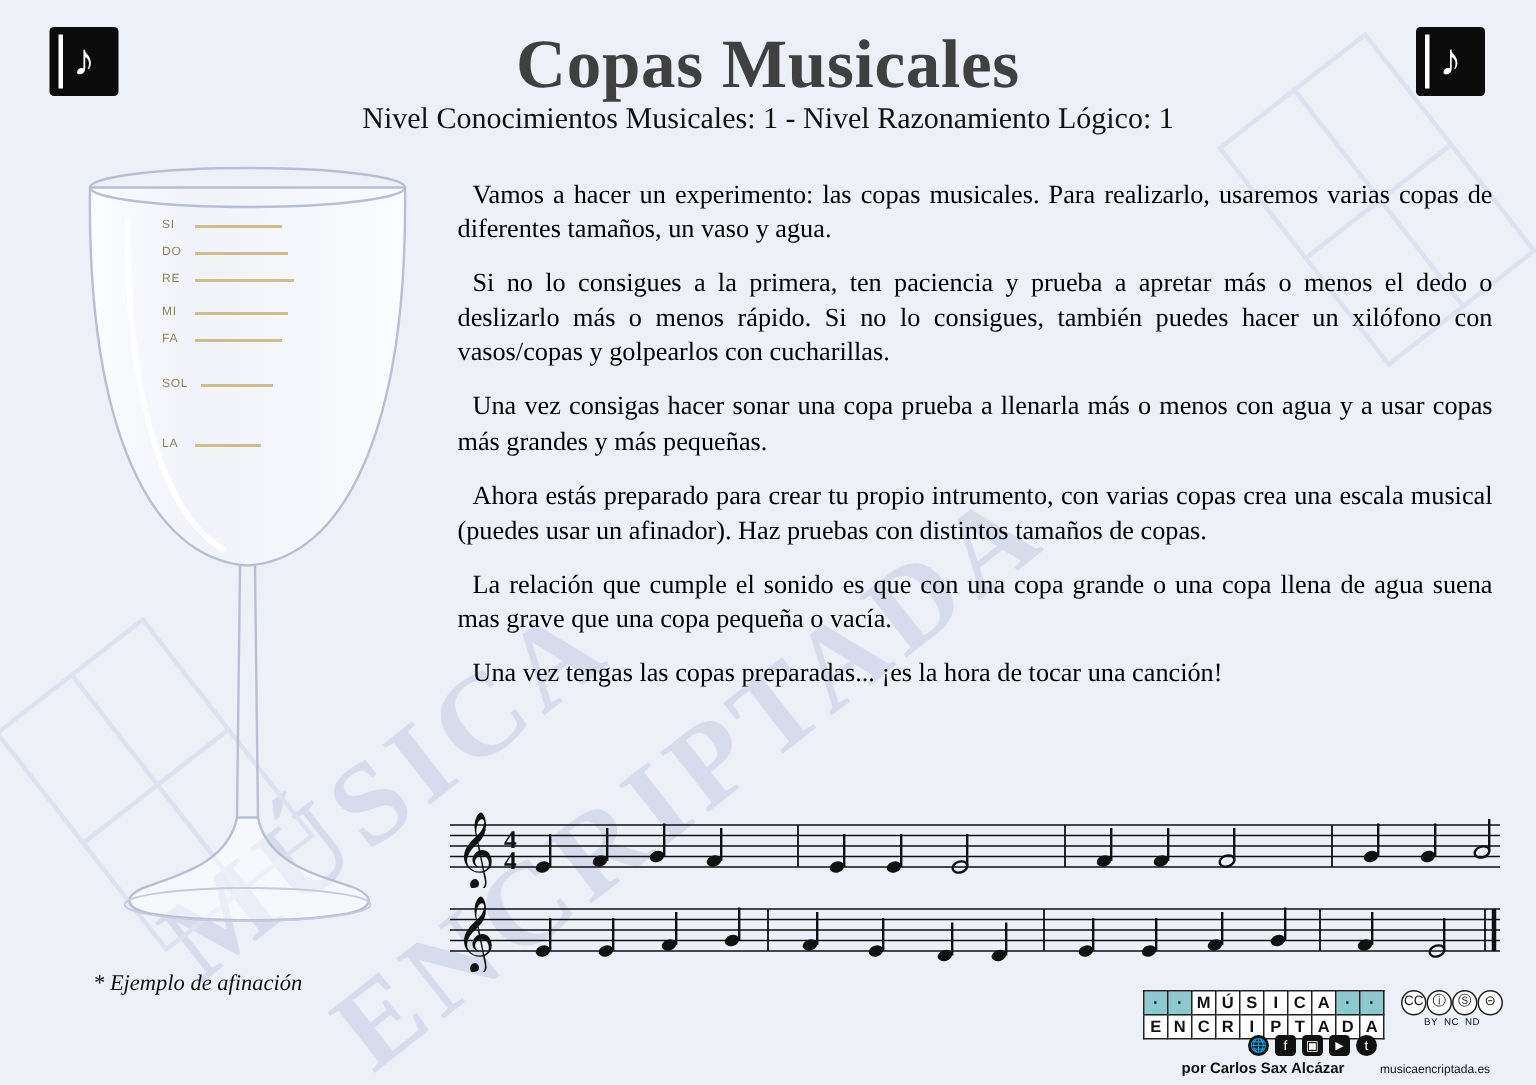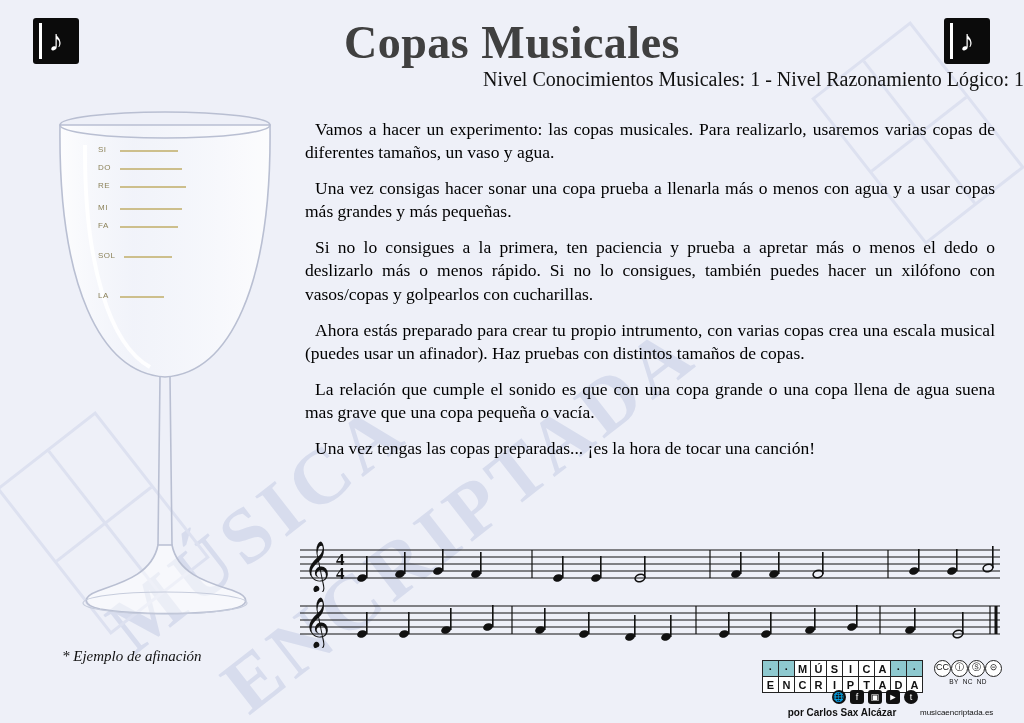--- a/index.html
+++ b/index.html
@@ -88,36 +88,36 @@
     left: 0; top: 16px; width: 1024px;
     text-align: center;
     font-size: 46px;
     font-weight: bold;
     letter-spacing: 0.5px;
     color: #404040;
   }
   .subtitle {
     position: absolute;
     left: 0; top: 68px; width: 1024px;
-    text-align: right;
+    text-align: center;
     font-size: 20px;
     color: #111;
   }
 
   
   .glass-wrap {
     position: absolute;
     left: 40px; top: 105px;
     width: 250px; height: 540px;
   }
   .glass-svg { display: block; }
 
   .tuning-marks {
     position: absolute;
-    left: 58px;
+    left: 68px;
     top: 40px;
     width: 130px;
   }
   .tune-row {
     position: relative;
     height: 18px;
   }
   .tune-label {
     position: absolute;
     left: 0; top: 0;
@@ -321,22 +321,22 @@
         <span class="tune-label">LA</span>
         <span class="tune-line" style="width:44px"></span>
       </div>
     </div>
   </div>
 
   <div class="caption">* Ejemplo de afinación</div>
 
   <div class="text-col">
     <p>Vamos a hacer un experimento: las copas musicales. Para realizarlo, usaremos varias copas de diferentes tamaños, un vaso y agua.</p>
+    <p>Si no lo consigues a la primera, ten paciencia y prueba a apretar más o menos el dedo o deslizarlo más o menos rápido. Si no lo consigues, también puedes hacer un xilófono con vasos/copas y golpearlos con cucharillas.</p>
     <p>Una vez consigas hacer sonar una copa prueba a llenarla más o menos con agua y a usar copas más grandes y más pequeñas.</p>
-    <p>Si no lo consigues a la primera, ten paciencia y prueba a apretar más o menos el dedo o deslizarlo más o menos rápido. Si no lo consigues, también puedes hacer un xilófono con vasos/copas y golpearlos con cucharillas.</p>
     <p>Ahora estás preparado para crear tu propio intrumento, con varias copas crea una escala musical (puedes usar un afinador). Haz pruebas con distintos tamaños de copas.</p>
     <p>La relación que cumple el sonido es que con una copa grande o una copa llena de agua suena mas grave que una copa pequeña o vacía.</p>
     <p>Una vez tengas las copas preparadas... ¡es la hora de tocar una canción!</p>
   </div>
 
   <div class="staff-block staff-1">
     <svg width="700" height="52" viewBox="0 0 700 52">
       <g stroke="#111" stroke-width="1">
         <line x1="0" y1="10" x2="700" y2="10"></line>
         <line x1="0" y1="17" x2="700" y2="17"></line>

